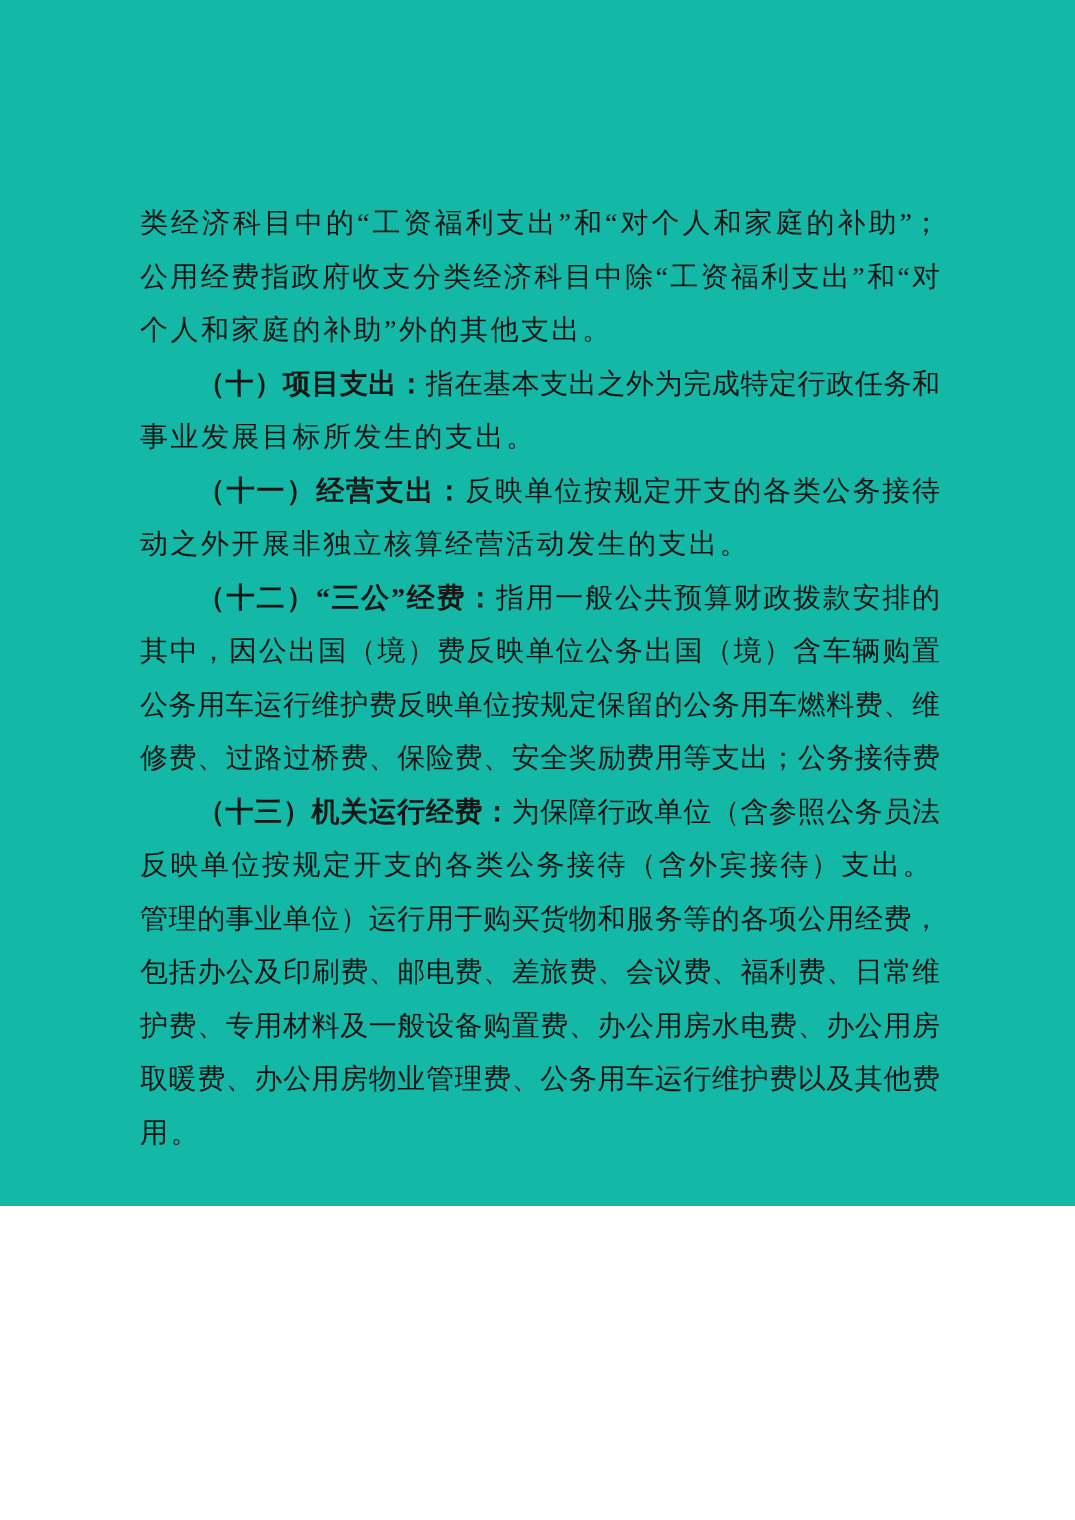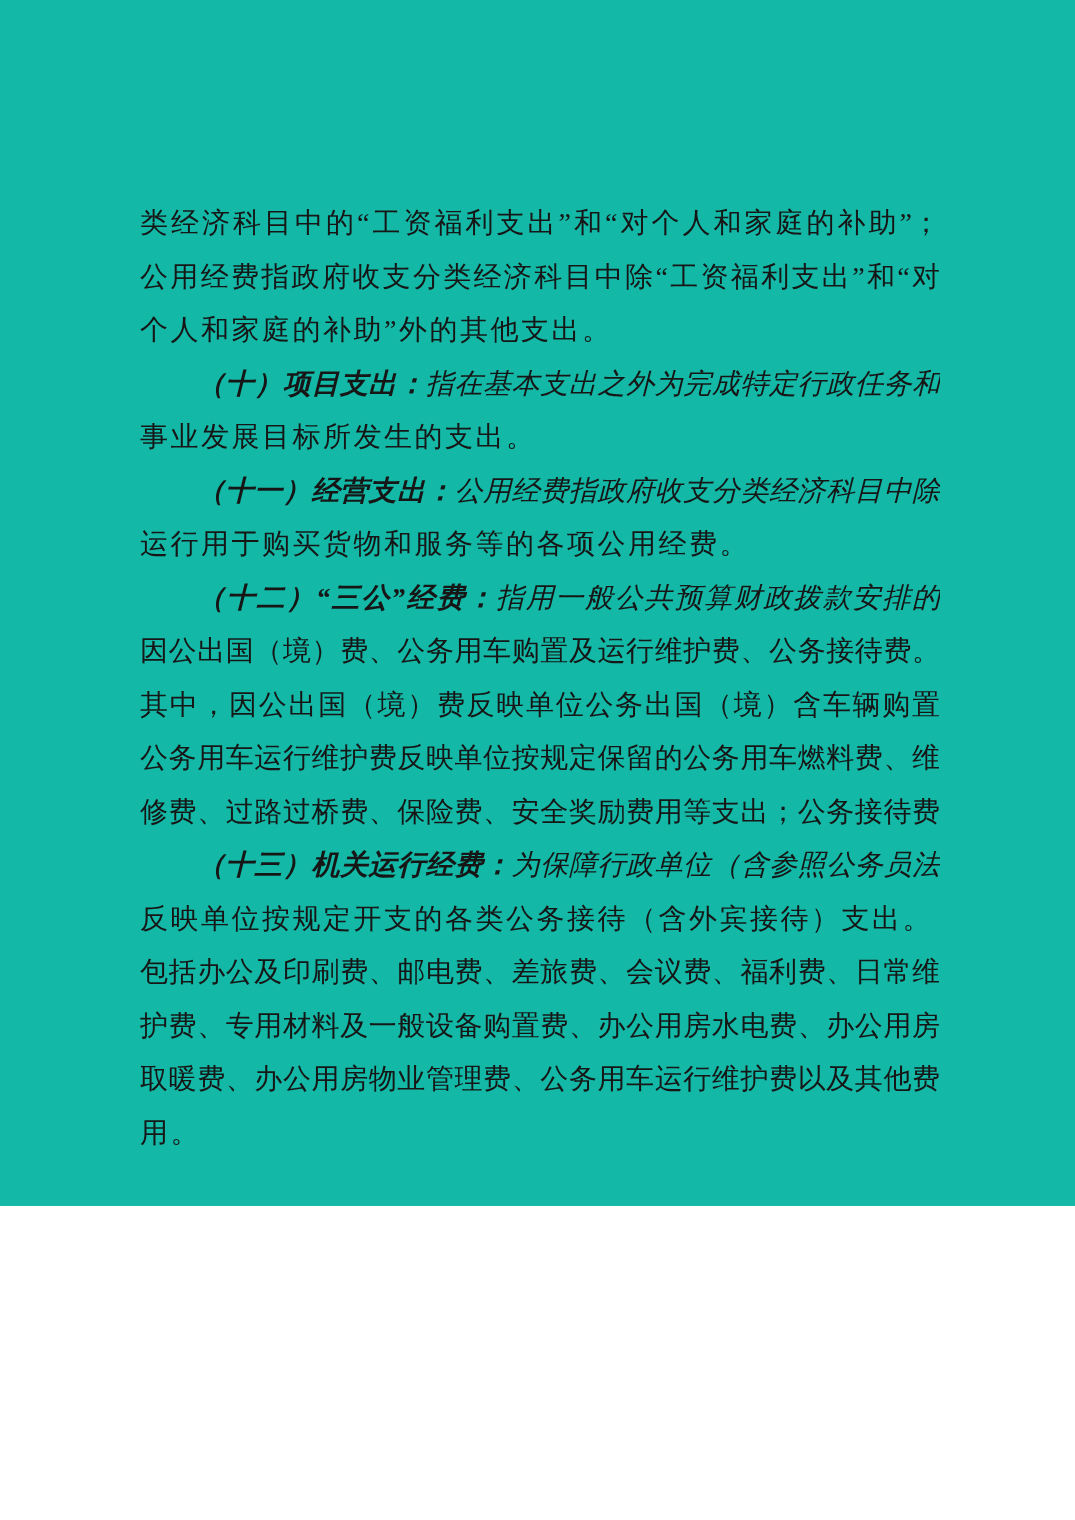--- a/index.html
+++ b/index.html
@@ -34,21 +34,20 @@
   .line.justify {
     text-align-last: justify;
   }
   .line.last {
     text-align: left;
     text-align-last: left;
     letter-spacing: 2.5px;
   }
   .line.indent {
     text-indent: 57px;
-    font-style: italic;
   }
   .seg.bold {
     font-weight: 700;
   }
   .footer {
     position: absolute;
     left: 0;
     top: 1392px;
     width: 100%;
     text-align: center;
@@ -62,29 +61,29 @@
 </head>
 <body>
 
 <div class="page">
   <div class="doc-body">
       <div class="line justify"><span class="seg">类经济科目中的“工资福利支出”和“对个人和家庭的补助”；</span></div>
       <div class="line justify"><span class="seg">公用经费指政府收支分类经济科目中除“工资福利支出”和“对</span></div>
       <div class="line last"><span class="seg">个人和家庭的补助”外的其他支出。</span></div>
       <div class="line justify indent"><span class="seg bold">（十）项目支出：</span><span class="seg">指在基本支出之外为完成特定行政任务和</span></div>
       <div class="line last"><span class="seg">事业发展目标所发生的支出。</span></div>
-      <div class="line justify indent"><span class="seg bold">（十一）经营支出：</span><span class="seg">公用经费指政府收支分类经济科目中除</span></div>
-      <div class="line last"><span class="seg">运行用于购买货物和服务等的各项公用经费。</span></div>
+      <div class="line justify indent"><span class="seg bold">（十一）经营支出：</span><span class="seg">反映单位按规定开支的各类公务接待</span></div>
+      <div class="line last"><span class="seg">动之外开展非独立核算经营活动发生的支出。</span></div>
       <div class="line justify indent"><span class="seg bold">（十二）“三公”经费：</span><span class="seg">指用一般公共预算财政拨款安排的</span></div>
-      <div class="line justify"><span class="seg">因公出国（境）费、公务用车购置及运行维护费、公务接待费。</span></div>
       <div class="line justify"><span class="seg">其中，因公出国（境）费反映单位公务出国（境）含车辆购置税、</span></div>
       <div class="line justify"><span class="seg">公务用车运行维护费反映单位按规定保留的公务用车燃料费、维</span></div>
       <div class="line justify"><span class="seg">修费、过路过桥费、保险费、安全奖励费用等支出；公务接待费</span></div>
       <div class="line justify indent"><span class="seg bold">（十三）机关运行经费：</span><span class="seg">为保障行政单位（含参照公务员法</span></div>
       <div class="line last"><span class="seg">反映单位按规定开支的各类公务接待（含外宾接待）支出。</span></div>
+      <div class="line justify"><span class="seg">管理的事业单位）运行用于购买货物和服务等的各项公用经费，</span></div>
       <div class="line justify"><span class="seg">包括办公及印刷费、邮电费、差旅费、会议费、福利费、日常维</span></div>
       <div class="line justify"><span class="seg">护费、专用材料及一般设备购置费、办公用房水电费、办公用房</span></div>
       <div class="line justify"><span class="seg">取暖费、办公用房物业管理费、公务用车运行维护费以及其他费</span></div>
       <div class="line last"><span class="seg">用。</span></div>
     </div>
   <div class="footer">
     <span class="page-number">- 9 -</span>
   </div>
 </div>
 

